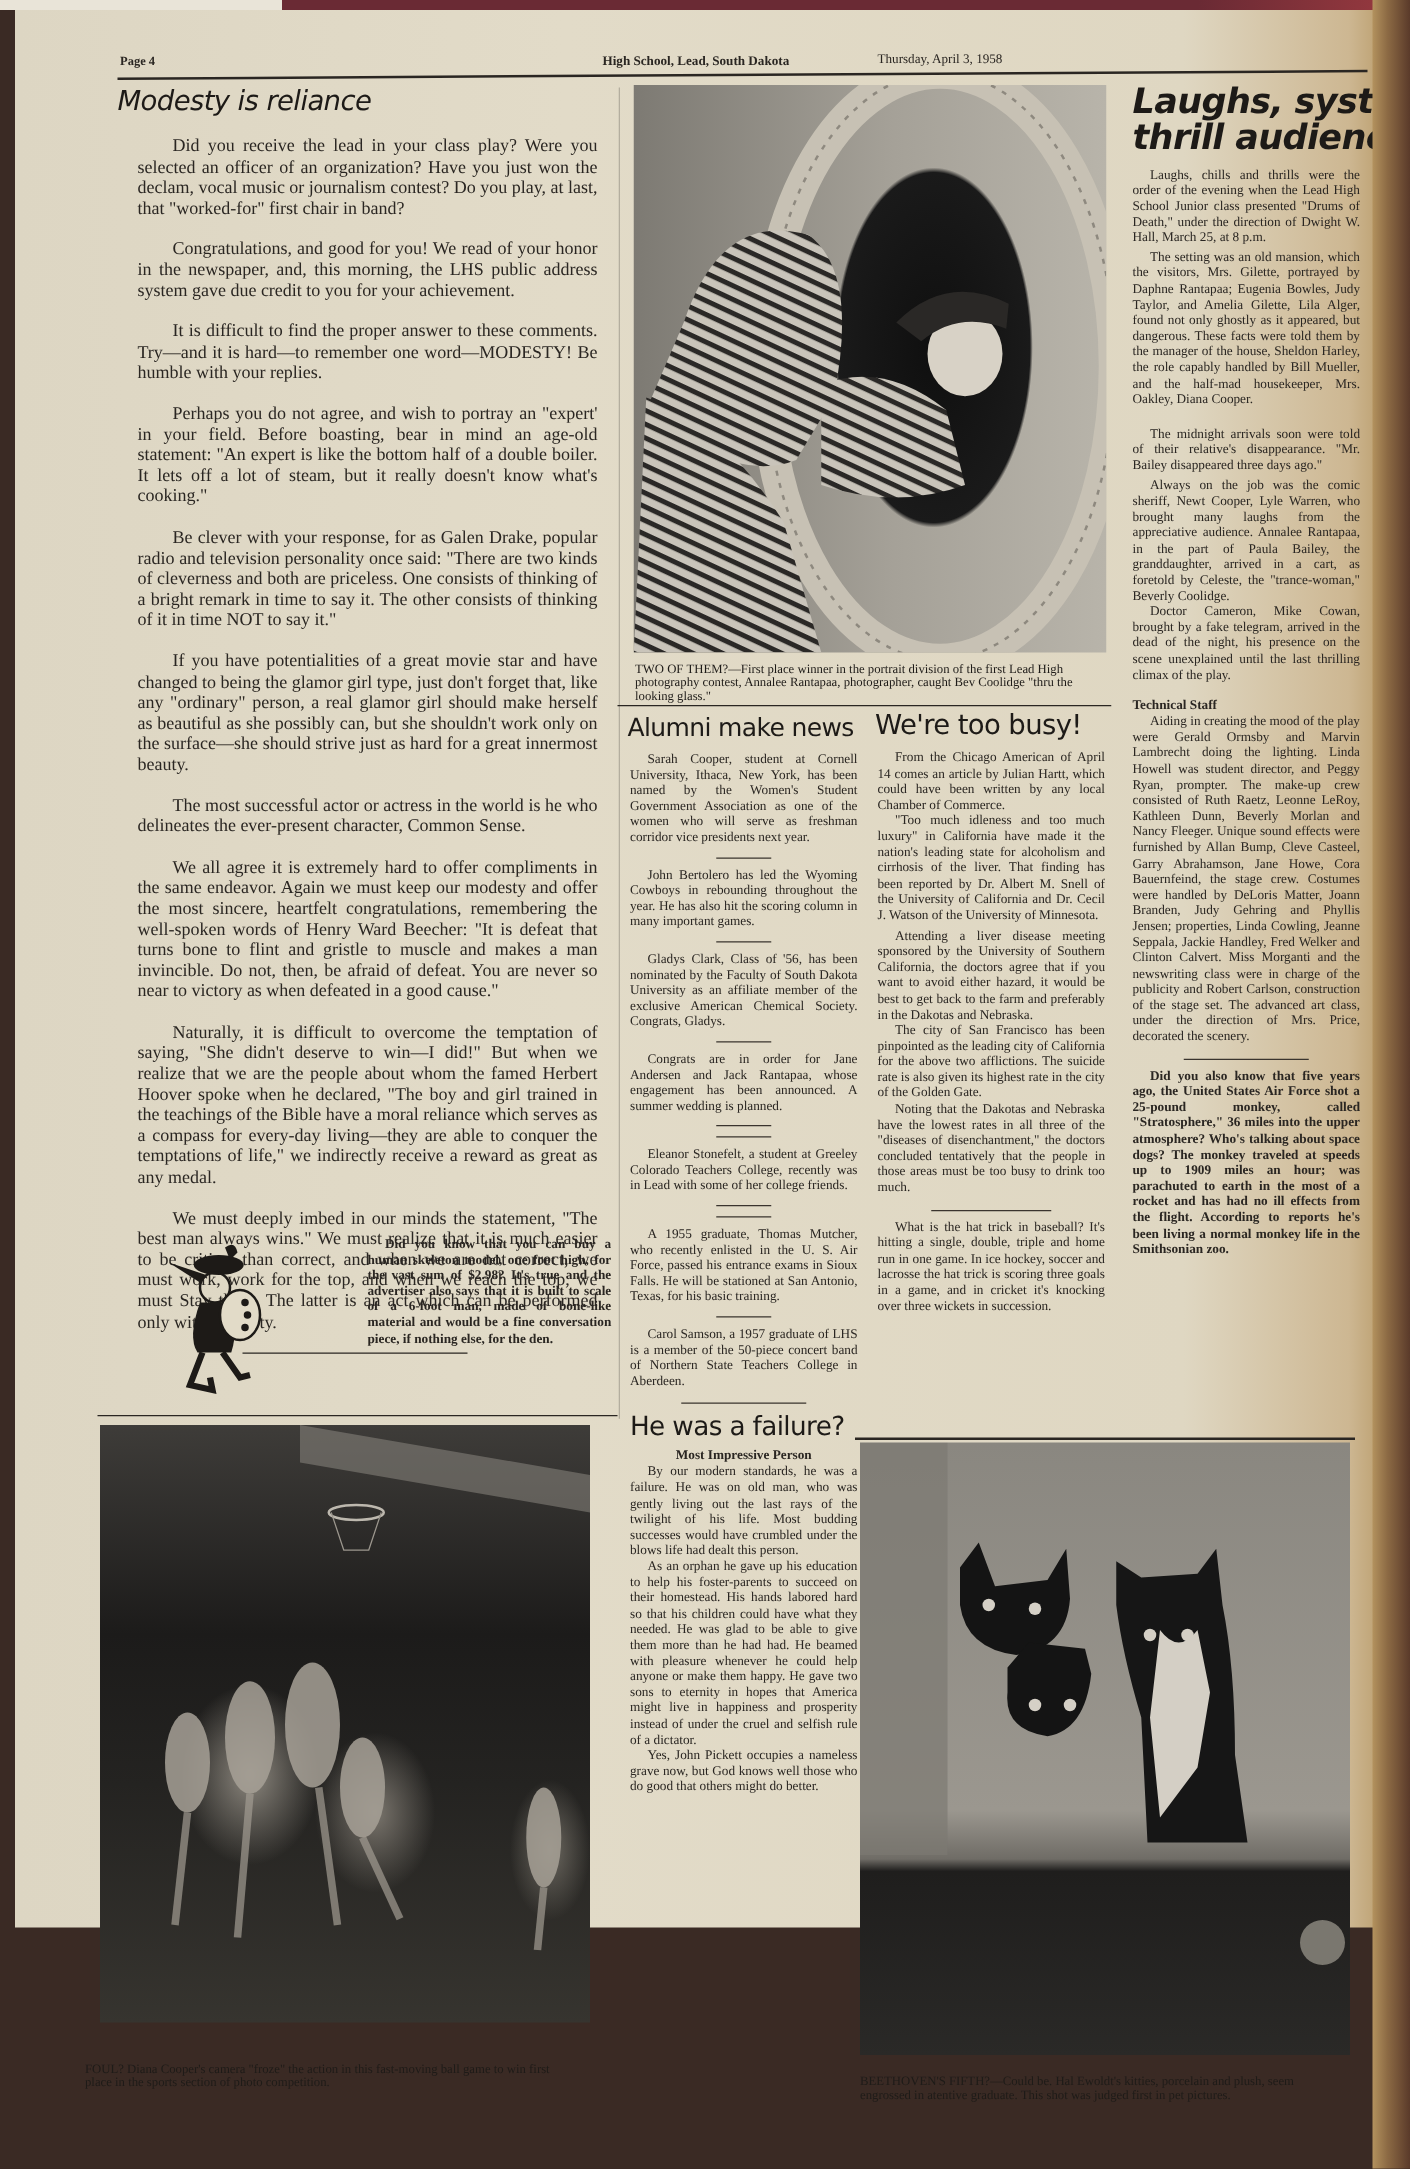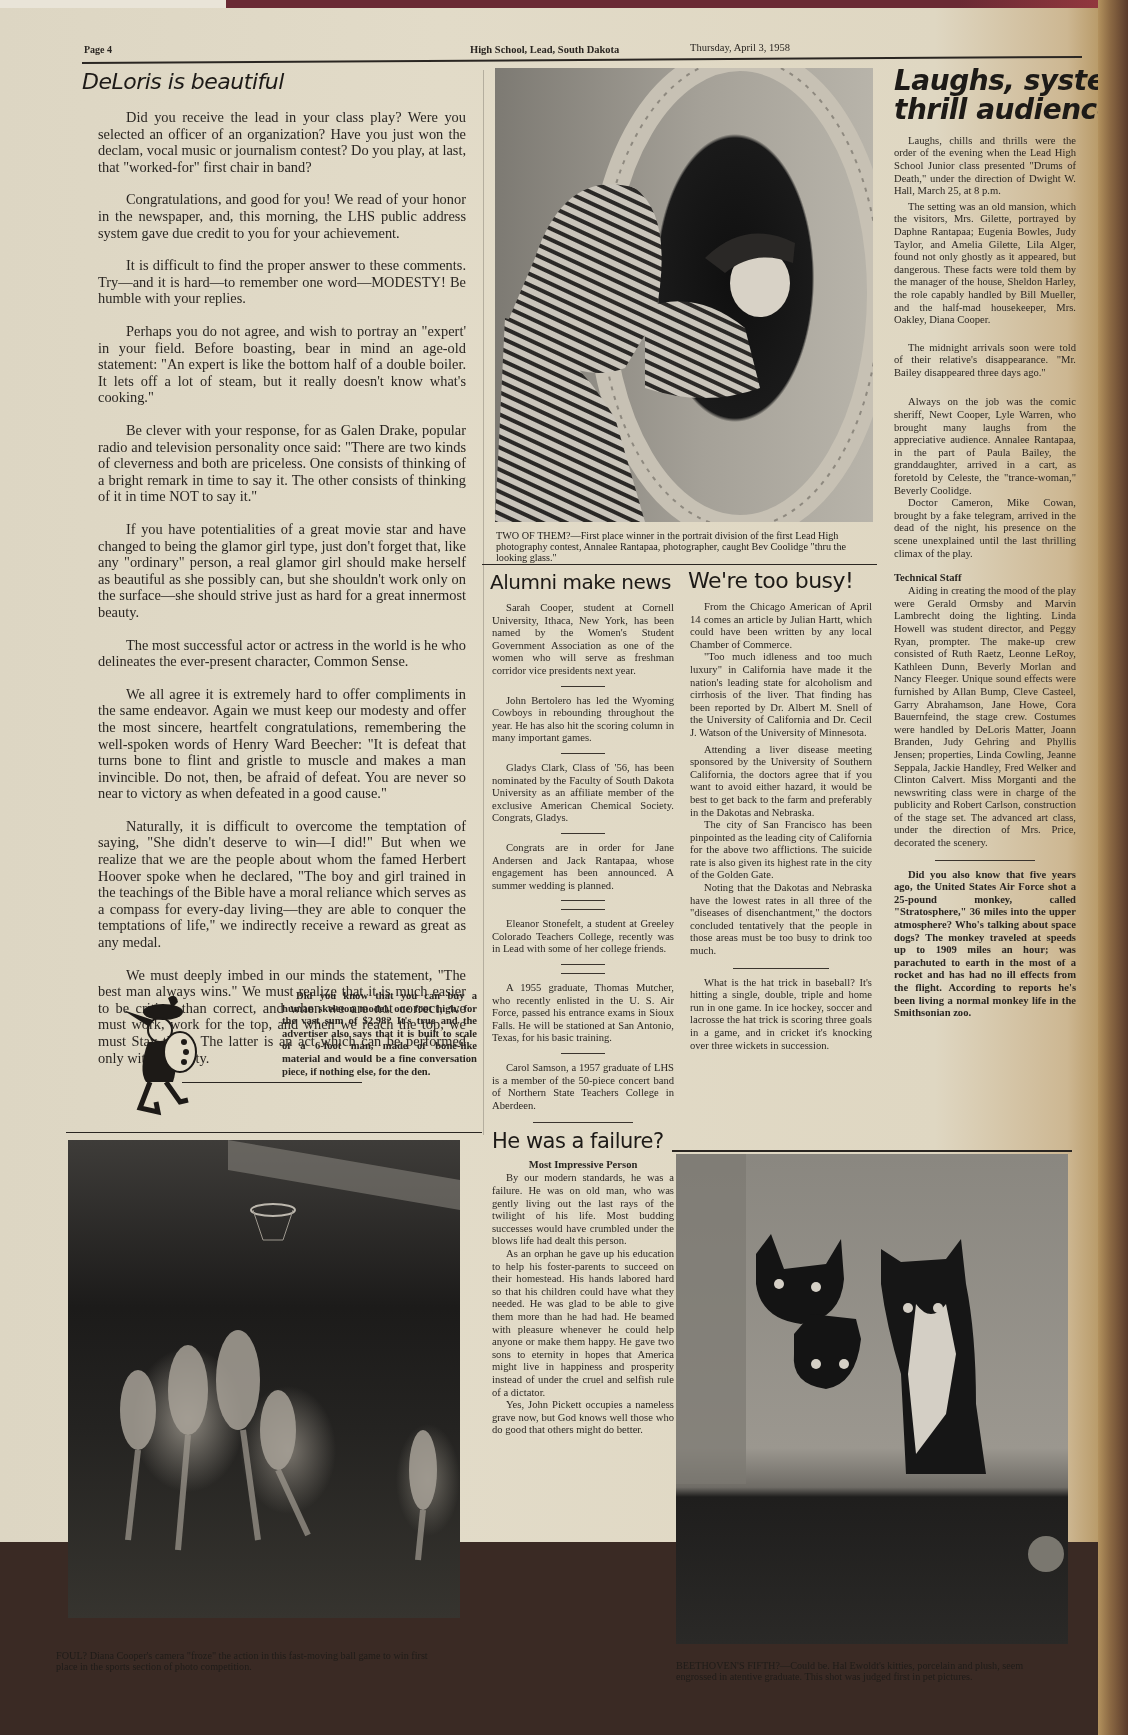--- a/index.html
+++ b/index.html
@@ -1,18 +1,18 @@
 <!DOCTYPE html>
 <html><head>
 <meta charset="utf-8">
 <style>
   html,body{margin:0;padding:0;}
   body{width:1128px;height:1735px;position:relative;overflow:hidden;
     background:#3a2a24;font-family:"Liberation Serif","DejaVu Serif",serif;color:#2a2622;}
-  .page{position:absolute;left:0;top:0;width:1100px;height:1542px;
+  .page{position:absolute;left:12px;top:0;width:1100px;height:1542px;
     background:linear-gradient(90deg,#ddd6c3 0%,#e2dbc8 40%,#dfd7c2 85%,#cdb792 97%,#b89a68 100%);}
   .topstrip{position:absolute;left:0;top:0;width:1128px;height:8px;
     background:linear-gradient(90deg,#e9e4d8 0%,#e9e4d8 20%,#6a2a34 20%,#6a2a34 85%,#9a3a40 100%);}
   .rightedge{position:absolute;left:1098px;top:0;width:30px;height:1735px;
     background:linear-gradient(90deg,#b3925e,#8c6a44 40%,#5a3a2a);}
   .abs{position:absolute;}
   .masthead{top:44px;font-size:10px;font-weight:bold;}
   .rule{position:absolute;background:#2a2622;}
   .hed{font-family:"DejaVu Sans","Liberation Sans",sans-serif;font-style:italic;font-weight:normal;
     color:#1d1a17;line-height:1.05;letter-spacing:-0.5px;}
@@ -30,21 +30,21 @@
 <body>
 
 <div class="page">
 
   <div class="abs masthead" style="left:84px;">Page 4</div>
   <div class="abs masthead" style="left:470px;font-size:10.5px;">High School, Lead, South Dakota</div>
   <div class="abs masthead" style="left:690px;top:42px;font-weight:normal;font-size:10.5px;">Thursday, April 3, 1958</div>
   <div class="rule" style="left:82px;top:62px;width:1000px;height:2px;transform:rotate(-0.35deg);transform-origin:left;"></div>
 
   <div class="abs" style="left:82px;top:70px;width:400px;">
-    <div class="hed" style="font-size:22px;margin-bottom:10px;">DeLoris is beautiful</div>
+    <div class="hed" style="font-size:22px;margin-bottom:10px;">Modesty is reliance</div>
     <div class="body-lg">
       <p>Did you receive the lead in your class play? Were you selected an officer of an organization? Have you just won the declam, vocal music or journalism contest? Do you play, at last, that "worked-for" first chair in band?</p>
       <p style="margin-top:4px">Congratulations, and good for you! We read of your honor in the newspaper, and, this morning, the LHS public address system gave due credit to you for your achievement.</p>
       <p>It is difficult to find the proper answer to these comments. Try—and it is hard—to remember one word—MODESTY! Be humble with your replies.</p>
       <p>Perhaps you do not agree, and wish to portray an "expert' in your field. Before boasting, bear in mind an age-old statement: "An expert is like the bottom half of a double boiler. It lets off a lot of steam, but it really doesn't know what's cooking."</p>
       <p>Be clever with your response, for as Galen Drake, popular radio and television personality once said: "There are two kinds of cleverness and both are priceless. One consists of thinking of a bright remark in time to say it. The other consists of thinking of it in time NOT to say it."</p>
       <p>If you have potentialities of a great movie star and have changed to being the glamor girl type, just don't forget that, like any "ordinary" person, a real glamor girl should make herself as beautiful as she possibly can, but she shouldn't work only on the surface—she should strive just as hard for a great innermost beauty.</p>
       <p>The most successful actor or actress in the world is he who delineates the ever-present character, Common Sense.</p>
       <p style="margin-top:4px">We all agree it is extremely hard to offer compliments in the same endeavor. Again we must keep our modesty and offer the most sincere, heartfelt congratulations, remembering the well-spoken words of Henry Ward Beecher: "It is defeat that turns bone to flint and gristle to muscle and makes a man invincible. Do not, then, be afraid of defeat. You are never so near to victory as when defeated in a good cause."</p>
       <p>Naturally, it is difficult to overcome the temptation of saying, "She didn't deserve to win—I did!" But when we realize that we are the people about whom the famed Herbert Hoover spoke when he declared, "The boy and girl trained in the teachings of the Bible have a moral reliance which serves as a compass for every-day living—they are able to conquer the temptations of life," we indirectly receive a reward as great as any medal.</p>
@@ -160,21 +160,21 @@
   </div>
 
   <div class="abs col" style="left:894px;top:66px;width:182px;">
     <div class="hed" style="font-size:28px;font-weight:bold;margin:0 0 10px 0;white-space:nowrap;">
       <div>Laughs, system</div>
       <div>thrill audience</div>
     </div>
     <p>Laughs, chills and thrills were the order of the evening when the Lead High School Junior class presented "Drums of Death," under the direction of Dwight W. Hall, March 25, at 8 p.m.</p>
     <p style="margin-top:3px">The setting was an old mansion, which the visitors, Mrs. Gilette, portrayed by Daphne Rantapaa; Eugenia Bowles, Judy Taylor, and Amelia Gilette, Lila Alger, found not only ghostly as it appeared, but dangerous. These facts were told them by the manager of the house, Sheldon Harley, the role capably handled by Bill Mueller, and the half-mad housekeeper, Mrs. Oakley, Diana Cooper.</p>
     <p style="margin-top:15px">The midnight arrivals soon were told of their relative's disappearance. "Mr. Bailey disappeared three days ago."</p>
-    <p style="margin-top:17px">Always on the job was the comic sheriff, Newt Cooper, Lyle Warren, who brought many laughs from the appreciative audience. Annalee Rantapaa, in the part of Paula Bailey, the granddaughter, arrived in a cart, as foretold by Celeste, the "trance-woman," Beverly Coolidge.</p>
+    <p style="margin-top:4px">Always on the job was the comic sheriff, Newt Cooper, Lyle Warren, who brought many laughs from the appreciative audience. Annalee Rantapaa, in the part of Paula Bailey, the granddaughter, arrived in a cart, as foretold by Celeste, the "trance-woman," Beverly Coolidge.</p>
     <p>Doctor Cameron, Mike Cowan, brought by a fake telegram, arrived in the dead of the night, his presence on the scene unexplained until the last thrilling climax of the play.</p>
     <div class="subhead">Technical Staff</div>
     <p>Aiding in creating the mood of the play were Gerald Ormsby and Marvin Lambrecht doing the lighting. Linda Howell was student director, and Peggy Ryan, prompter. The make-up crew consisted of Ruth Raetz, Leonne LeRoy, Kathleen Dunn, Beverly Morlan and Nancy Fleeger. Unique sound effects were furnished by Allan Bump, Cleve Casteel, Garry Abrahamson, Jane Howe, Cora Bauernfeind, the stage crew. Costumes were handled by DeLoris Matter, Joann Branden, Judy Gehring and Phyllis Jensen; properties, Linda Cowling, Jeanne Seppala, Jackie Handley, Fred Welker and Clinton Calvert. Miss Morganti and the newswriting class were in charge of the publicity and Robert Carlson, construction of the stage set. The advanced art class, under the direction of Mrs. Price, decorated the scenery.</p>
     <div style="width:100px;height:1px;background:#3a342e;margin:10px auto 8px;"></div>
     <div class="bold">
         <p>Did you also know that five years ago, the United States Air Force shot a 25-pound monkey, called "Stratosphere," 36 miles into the upper atmosphere? Who's talking about space dogs? The monkey traveled at speeds up to 1909 miles an hour; was parachuted to earth in the most of a rocket and has had no ill effects from the flight. According to reports he's been living a normal monkey life in the Smithsonian zoo.</p>
       </div>
   </div>
 
   <div class="rule" style="left:672px;top:1150px;width:400px;height:2px;"></div>

